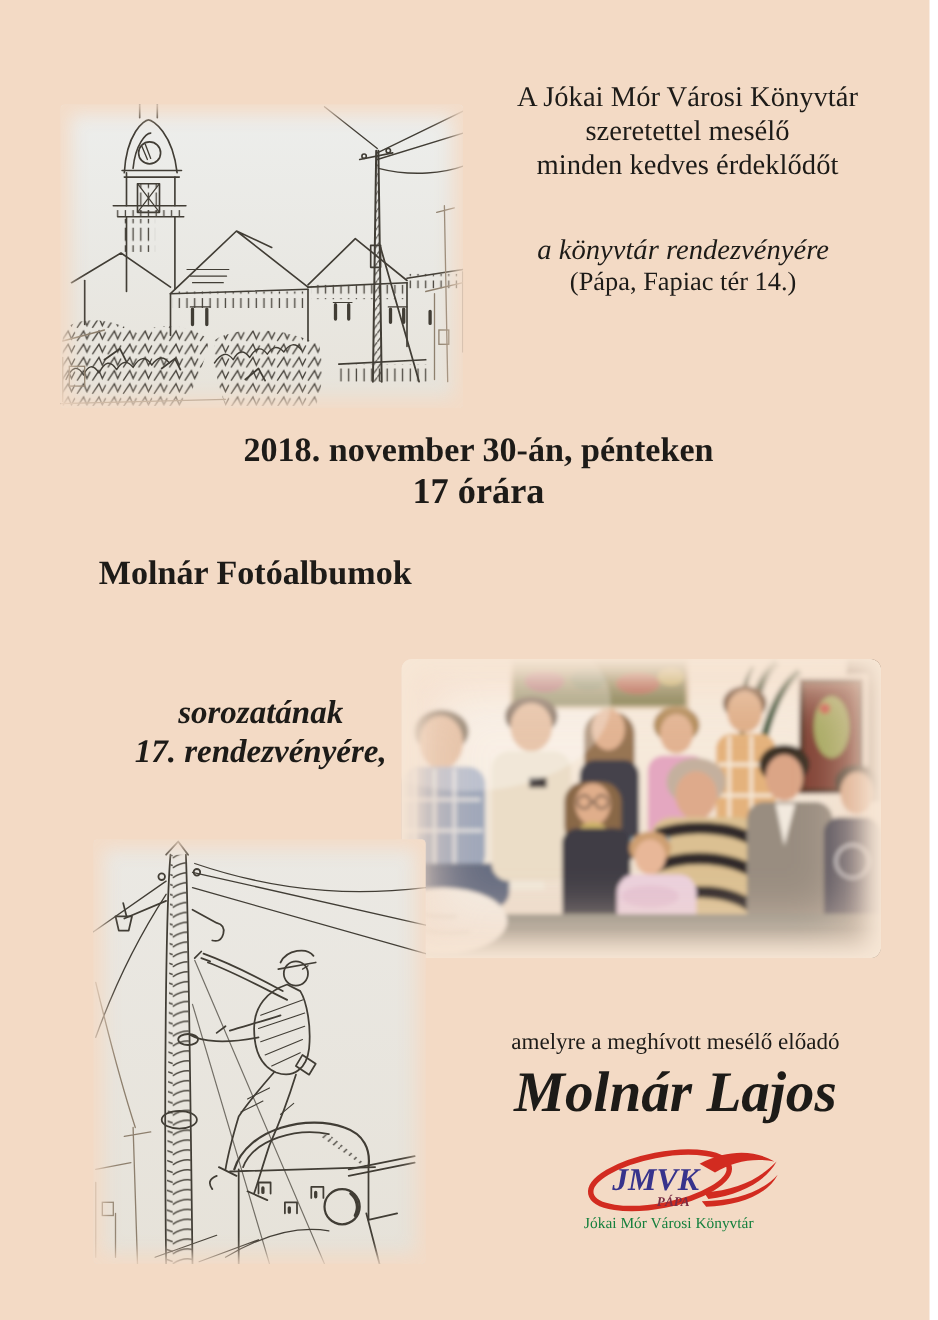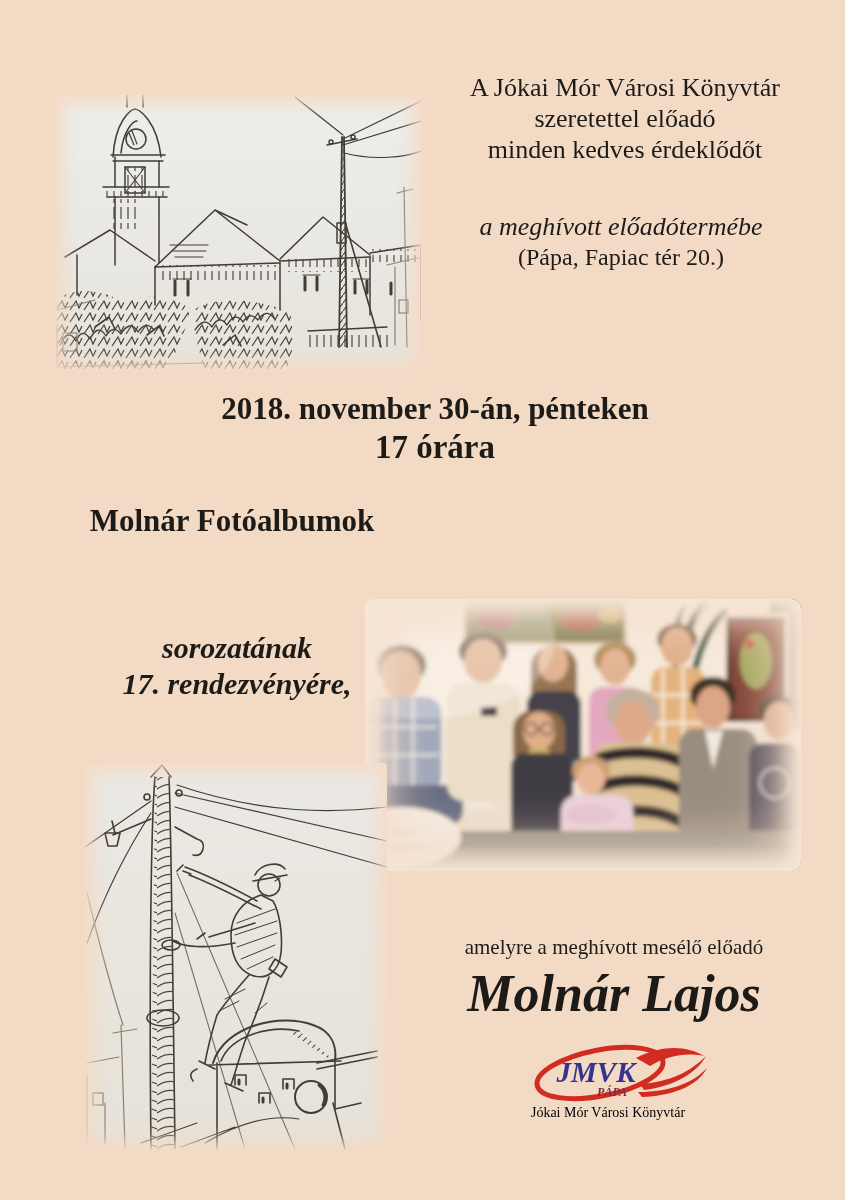--- a/index.html
+++ b/index.html
@@ -35,21 +35,21 @@
     box-shadow:inset 0 0 16px 9px rgba(243,218,197,.95);}
   .town{left:55px;top:95px;width:366px;height:276px;}
   .lineman{left:85px;top:763px;width:302px;height:386px;}
   .photo{left:365px;top:599px;width:436px;height:272px;border-radius:10px;overflow:hidden;}
   .photo::after{content:"";position:absolute;inset:0;pointer-events:none;border-radius:10px;
     box-shadow:inset 0 0 20px 12px #f7e7d6, inset 0 0 46px 30px rgba(243,218,197,.75);}
   svg{display:block;}
 
   
   .logo{left:508px;top:1042px;width:200px;}
-  .logo-caption{font-size:14px;line-height:16px;color:#000000;margin-top:1px;
+  .logo-caption{font-size:14px;line-height:16px;color:#15803d;margin-top:1px;
     font-family:"Liberation Serif","DejaVu Serif",serif;}
 </style>
 </head>
 <body>
 
 <div id="poster">
 
   <div class="abs sketch town">
     <svg width="366" height="276" viewBox="0 0 366 276">
       <defs>
@@ -125,27 +125,27 @@
         <rect x="344" y="205" width="9" height="13"></rect>
         <path d="M2,215 L40,205 M2,230 V270"></path>
         <rect x="8" y="238" width="14" height="18"></rect>
         <path d="M0,272 L150,268"></path>
       </g>
     </svg>
   </div>
 
   <div class="abs ctr invite">
     <div>A Jókai Mór Városi Könyvtár</div>
-    <div>szeretettel előadó</div>
+    <div>szeretettel mesélő</div>
     <div>minden kedves érdeklődőt</div>
   </div>
 
   <div class="abs ctr venue">
-    <div class="venue-hall">a meghívott előadótermébe</div>
-    <div class="venue-addr">(Pápa, Fapiac tér 20.)</div>
+    <div class="venue-hall">a könyvtár rendezvényére</div>
+    <div class="venue-addr">(Pápa, Fapiac tér 14.)</div>
   </div>
 
   <div class="abs ctr event">
     <div class="event-date">2018. november 30-án, pénteken</div>
     <div class="event-time">17 órára</div>
   </div>
 
   <div class="abs ctr series">
     <div>Molnár Fotóalbumok</div>
   </div>

